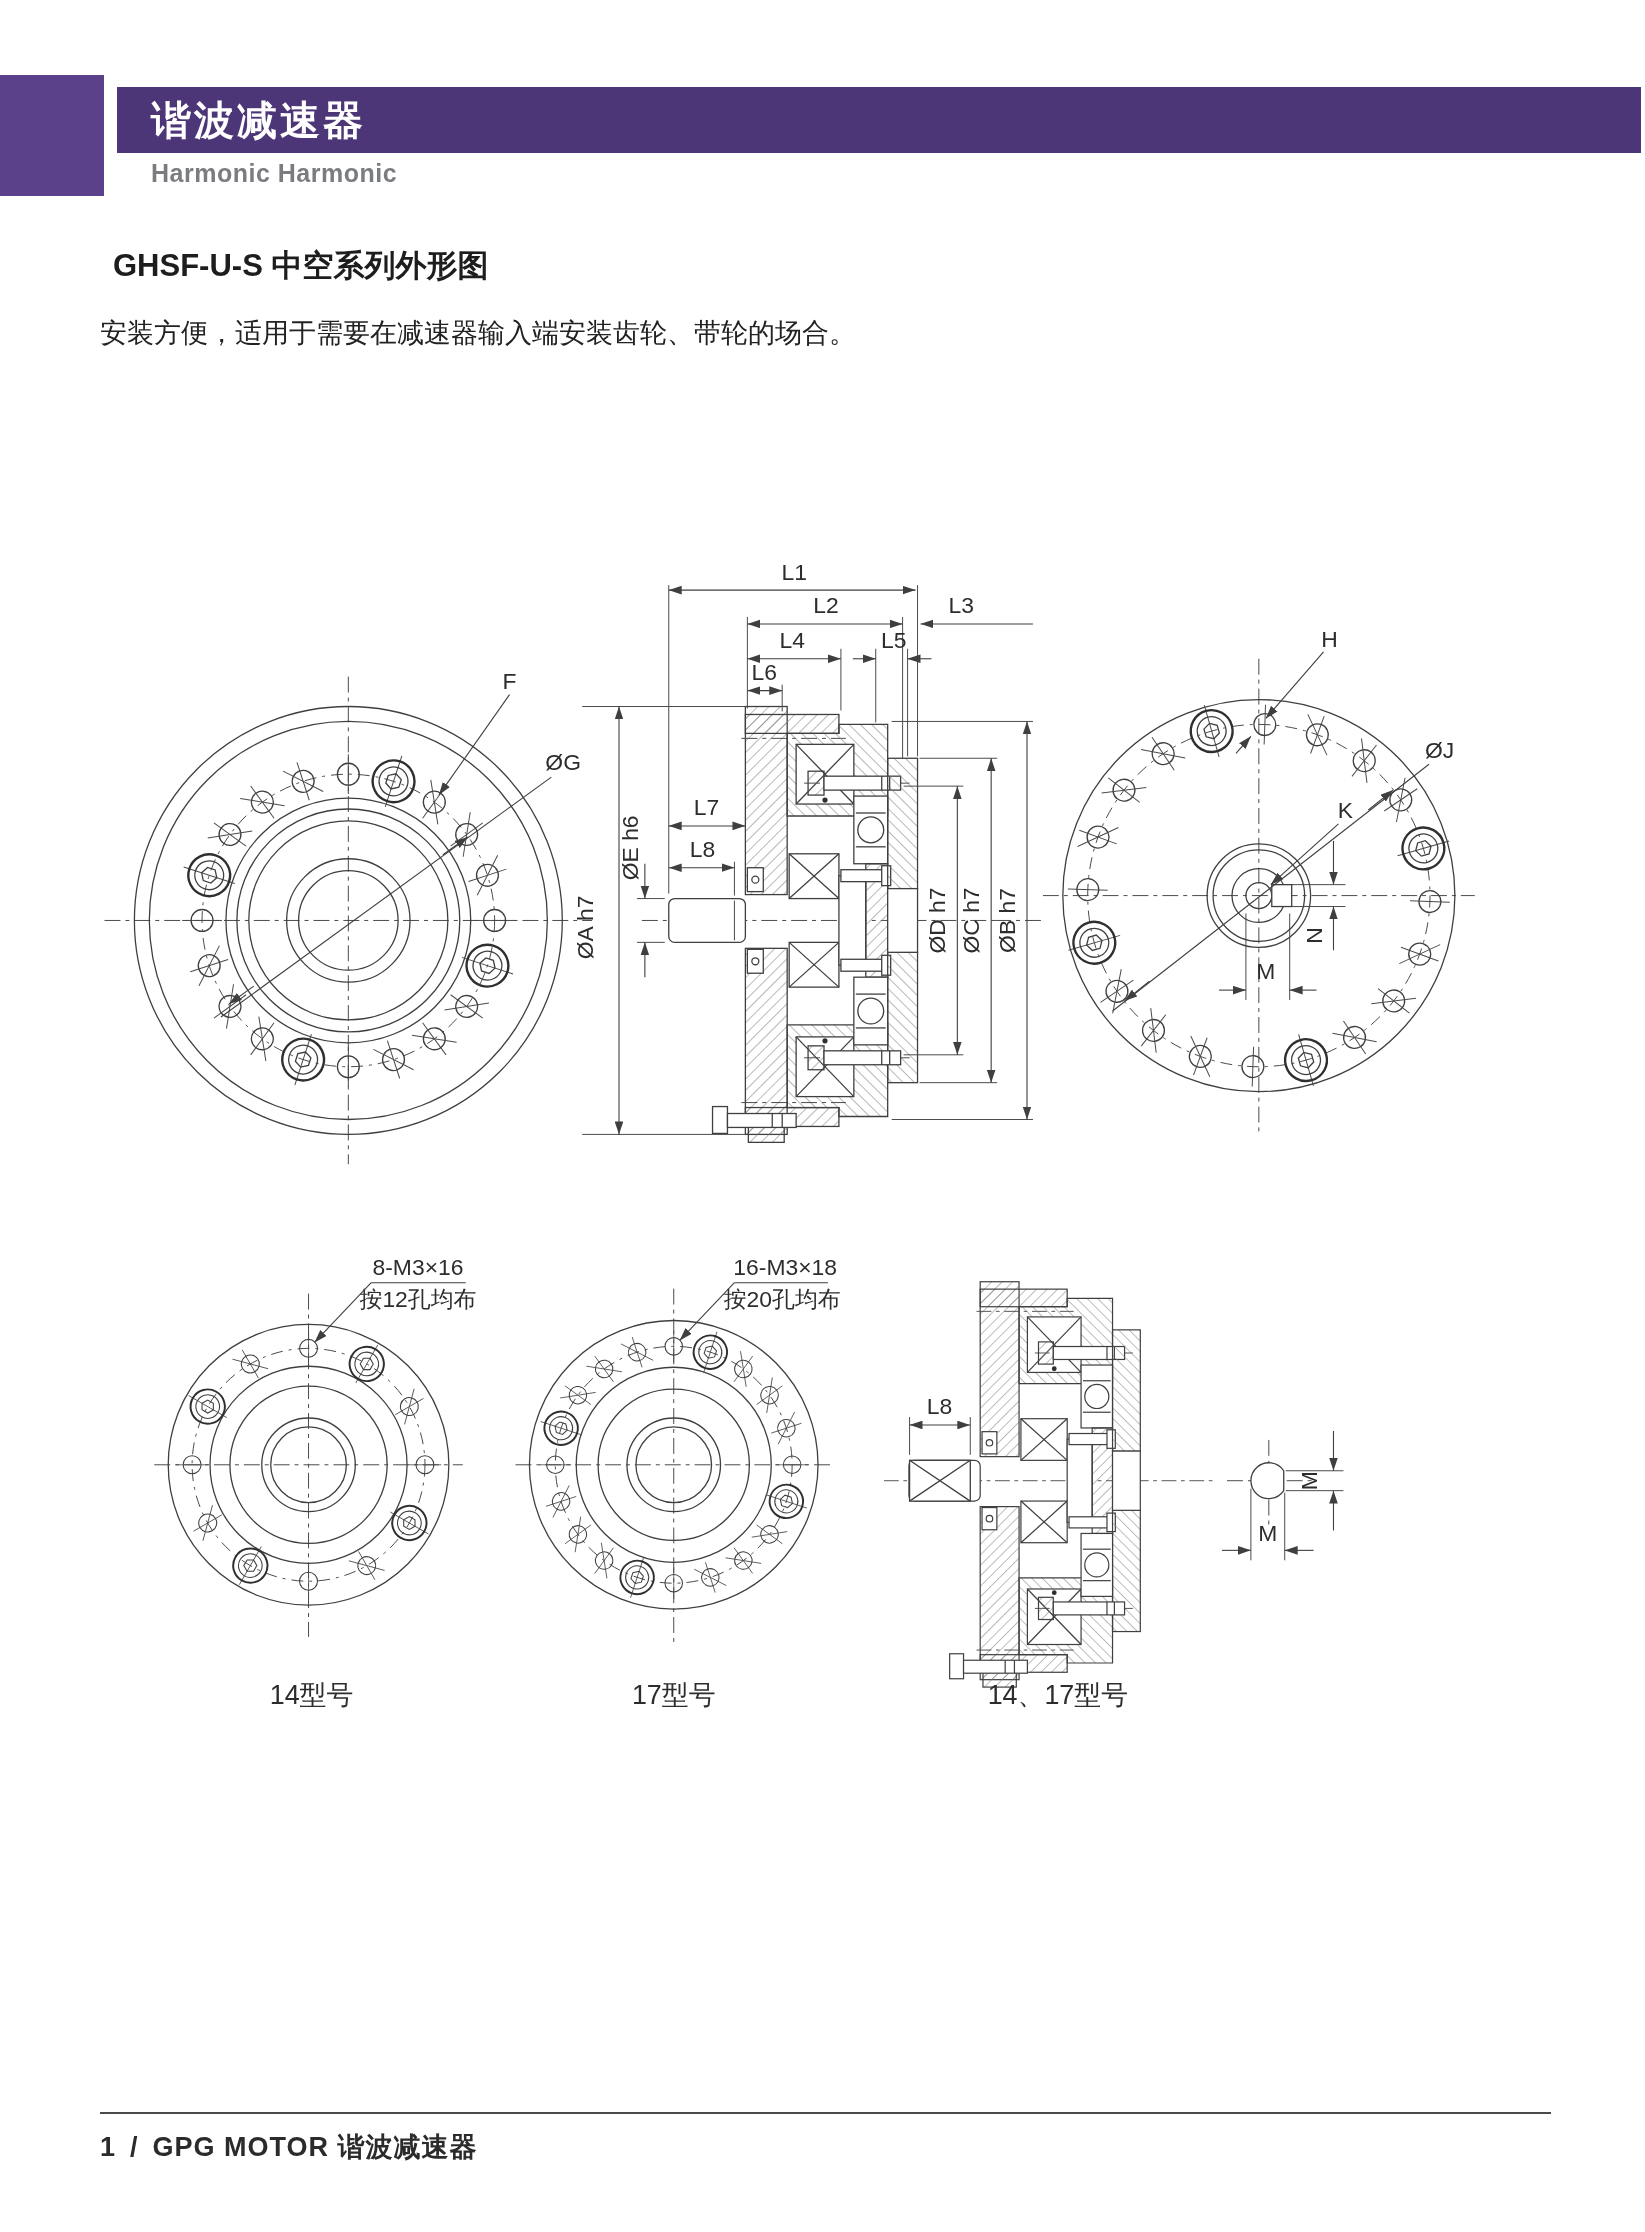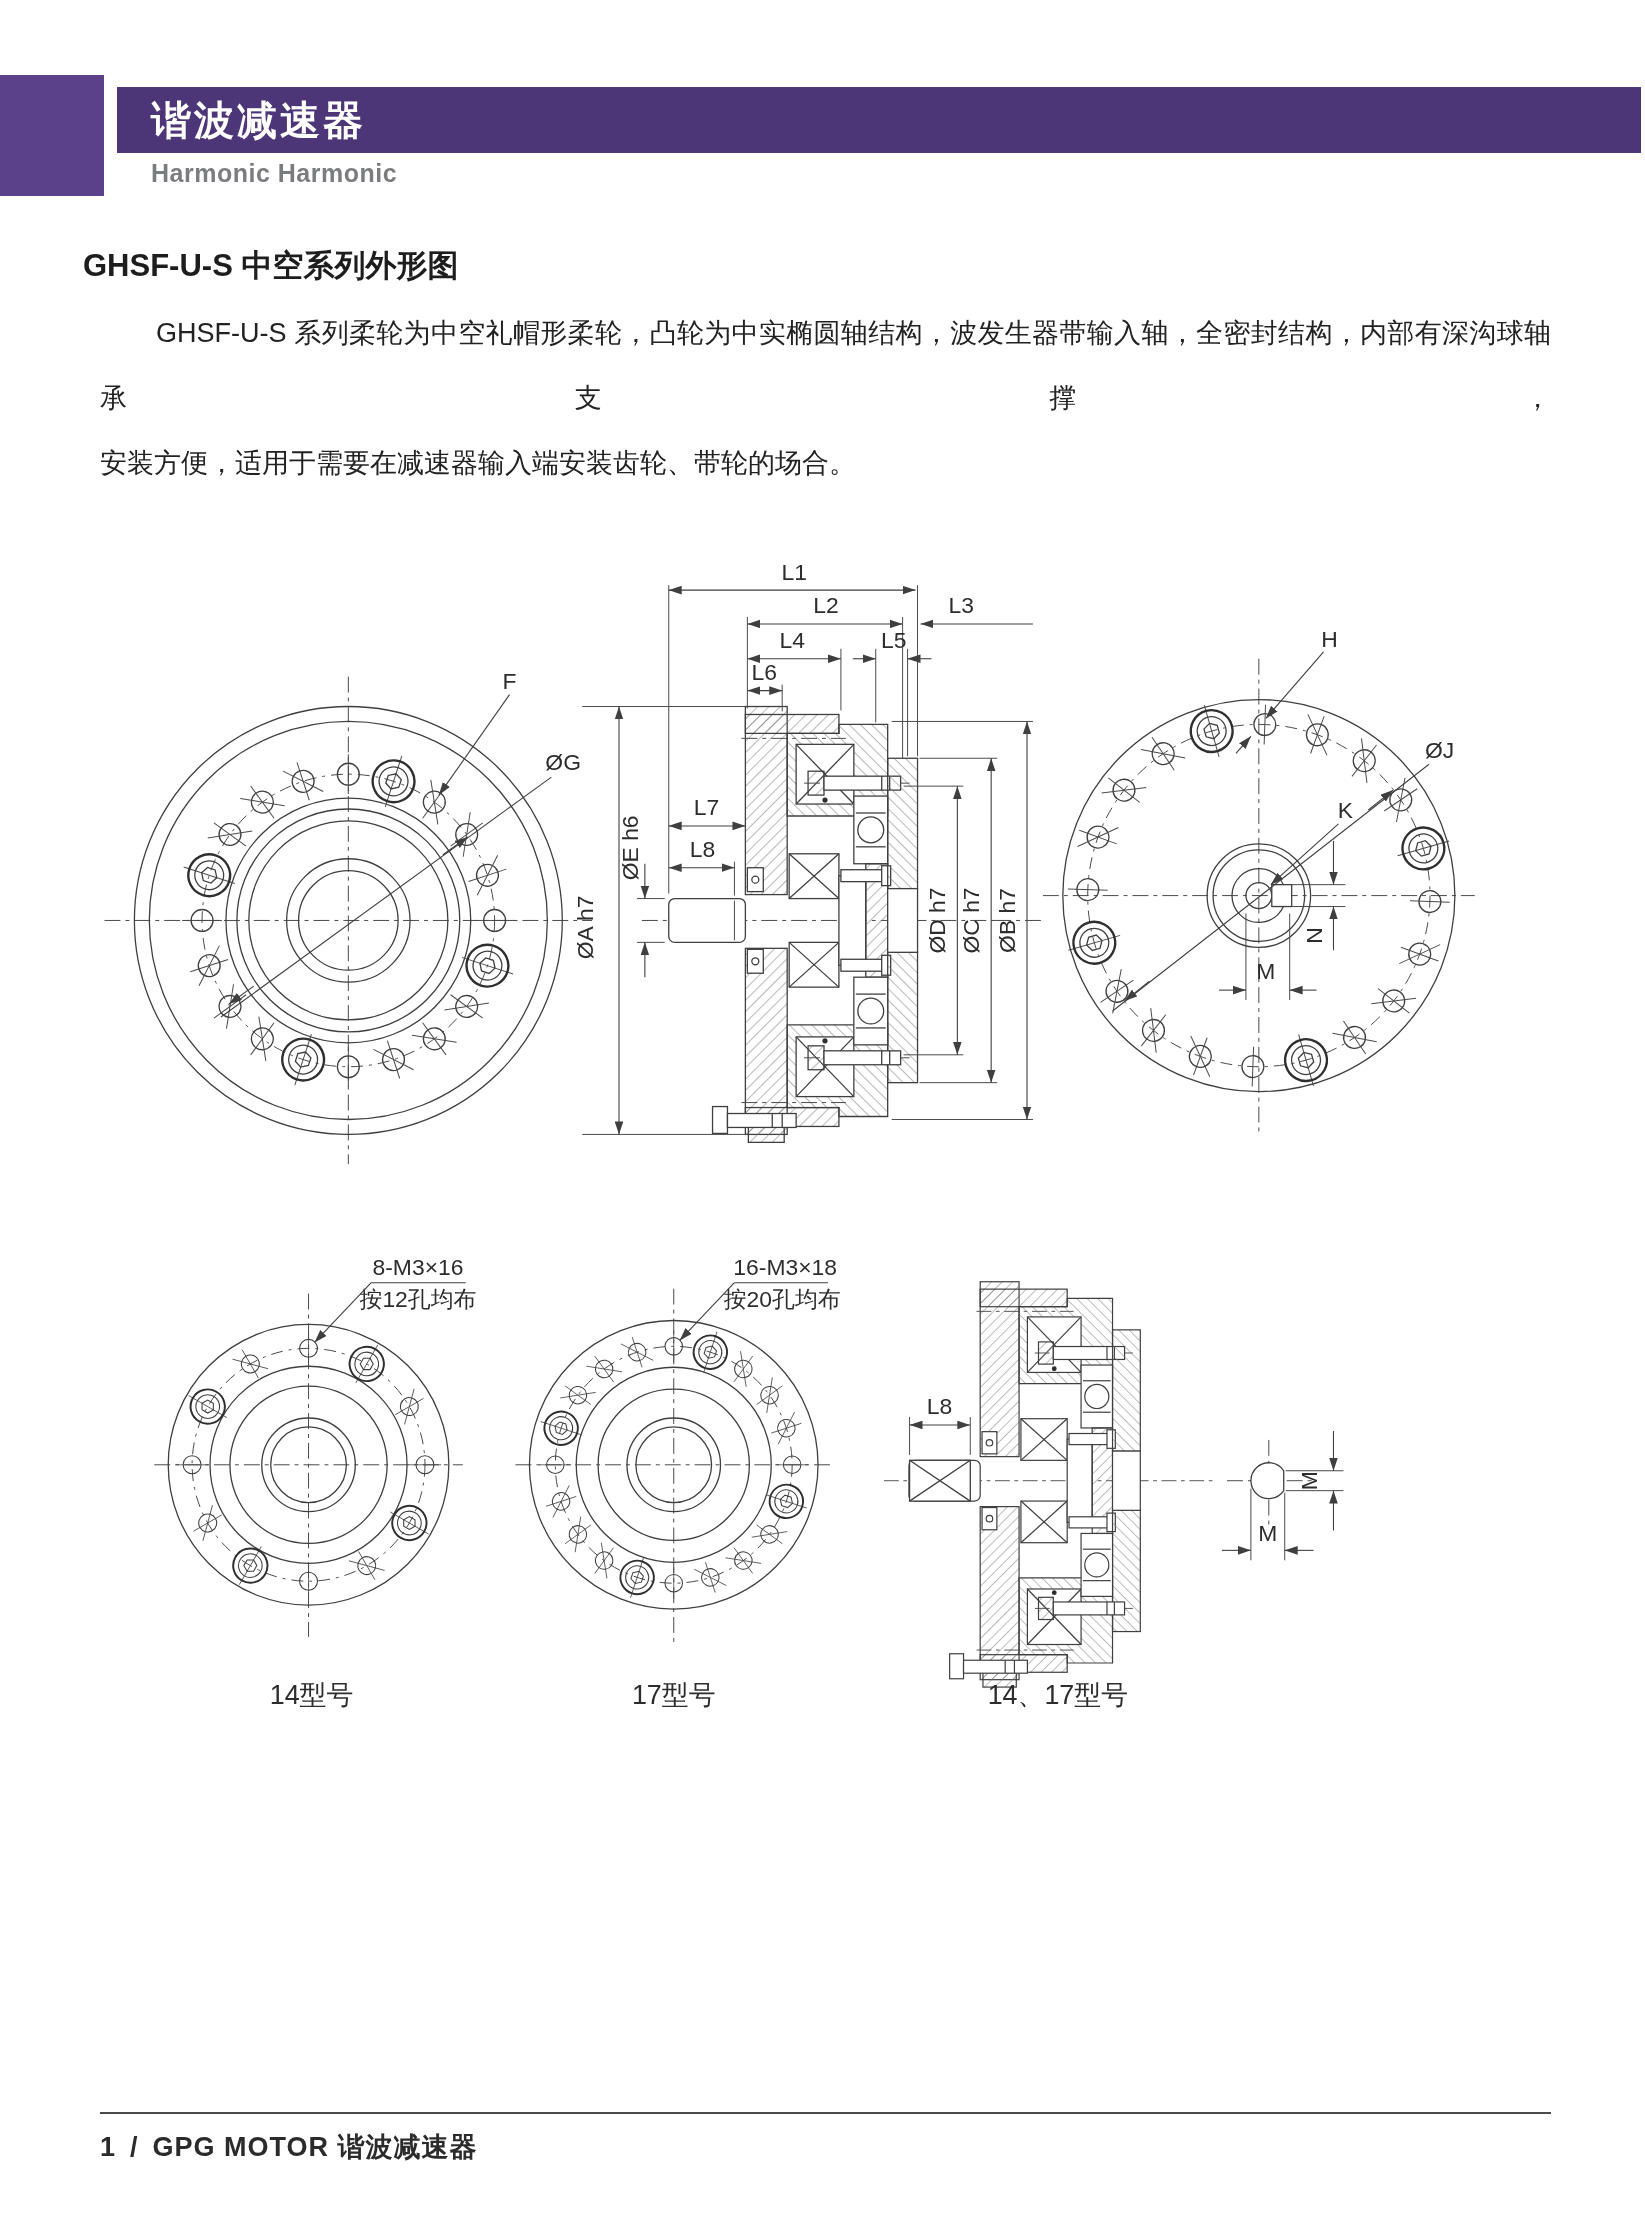--- a/index.html
+++ b/index.html
@@ -6,21 +6,21 @@
   #page{position:relative;width:1646px;height:2233px;background:#ffffff;margin:0 auto;
         font-family:"Liberation Sans","DejaVu Sans",sans-serif;overflow:hidden;padding-left:27px;}
   .abs{position:absolute;}
   
   #side-bar{left:0;top:75px;width:104px;height:121px;background:#5a4189;}
   #title-band{left:117px;top:87px;width:1524px;height:66px;background:#4d3678;}
   #title-band .t{position:absolute;left:34px;top:0;line-height:66px;font-size:40px;font-weight:bold;
                  color:#ffffff;letter-spacing:3px;}
   #subtitle{left:151px;top:159px;font-size:25px;font-weight:bold;color:#7b7c80;letter-spacing:0.5px;}
   
-  #section-title{left:83px;top:245px;font-size:31px;font-weight:bold;color:#1d1d1d;}
+  #section-title{left:113px;top:245px;font-size:31px;font-weight:bold;color:#1d1d1d;}
   #intro{left:100px;top:301px;width:1451px;font-size:27px;color:#222;line-height:65px;}
   #intro .l1{text-indent:56px;text-align:justify;text-align-last:justify;}
   
   #footer-line{left:100px;top:2112px;width:1451px;height:2px;background:#4a4a4a;}
   #footer-text{left:100px;top:2129px;font-size:27px;font-weight:bold;color:#2b2b2b;letter-spacing:1px;}
   #footer-text .sep{margin:0 14px;}
   
   svg{position:absolute;left:0;top:0;}
   .ln{fill:none;stroke:#3f3f3f;stroke-width:1.3;}
   .lnB{fill:none;stroke:#2f2f2f;stroke-width:2.4;}
@@ -42,21 +42,20 @@
 <div id="page">
 
   <div class="abs" id="side-bar"></div>
   <div class="abs" id="title-band">
     <span class="t">谐波减速器</span>
   </div>
   <div class="abs" id="subtitle">Harmonic Harmonic</div>
 
   <div class="abs" id="section-title">GHSF-U-S 中空系列外形图</div>
   <div class="abs" id="intro">
-    <div class="l1">GHSF-U-S 系列柔轮为中空礼帽形柔轮，凸轮为中实椭圆轴结构，波发生器带输入轴，全密封结构，内部有深沟球轴承支撑，</div>
     <div class="l2">安装方便，适用于需要在减速器输入端安装齿轮、带轮的场合。</div>
   </div>
 
   <svg width="1646" height="2233" viewBox="0 0 1654 2244">
     <defs>
       <pattern id="hA" width="8" height="8" patternUnits="userSpaceOnUse" patternTransform="rotate(45)">
         <line x1="0" y1="0" x2="0" y2="8" stroke="#7d7d7d" stroke-width="1.1"></line>
       </pattern>
       <pattern id="hB" width="8" height="8" patternUnits="userSpaceOnUse" patternTransform="rotate(-45)">
         <line x1="0" y1="0" x2="0" y2="8" stroke="#7d7d7d" stroke-width="1.1"></line>

